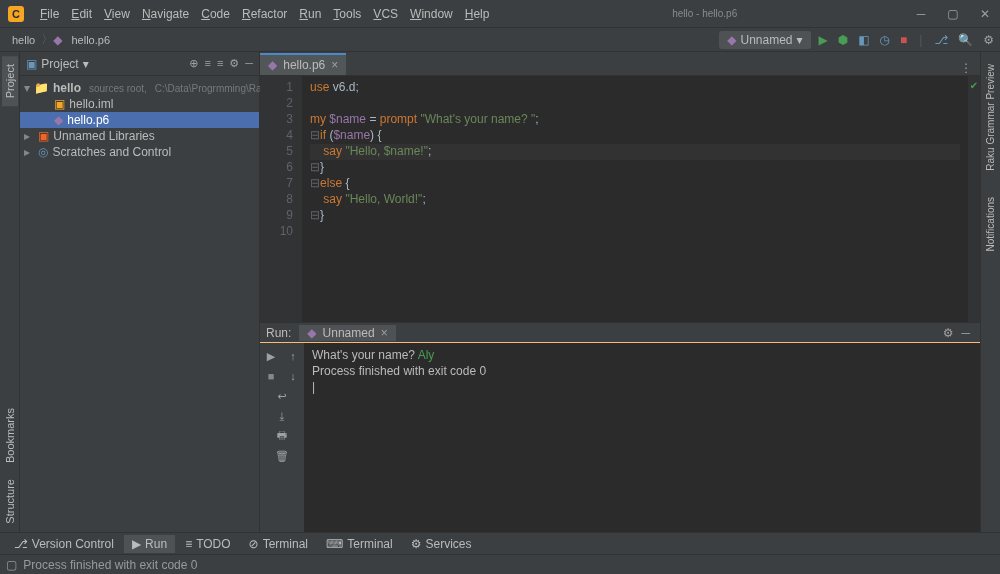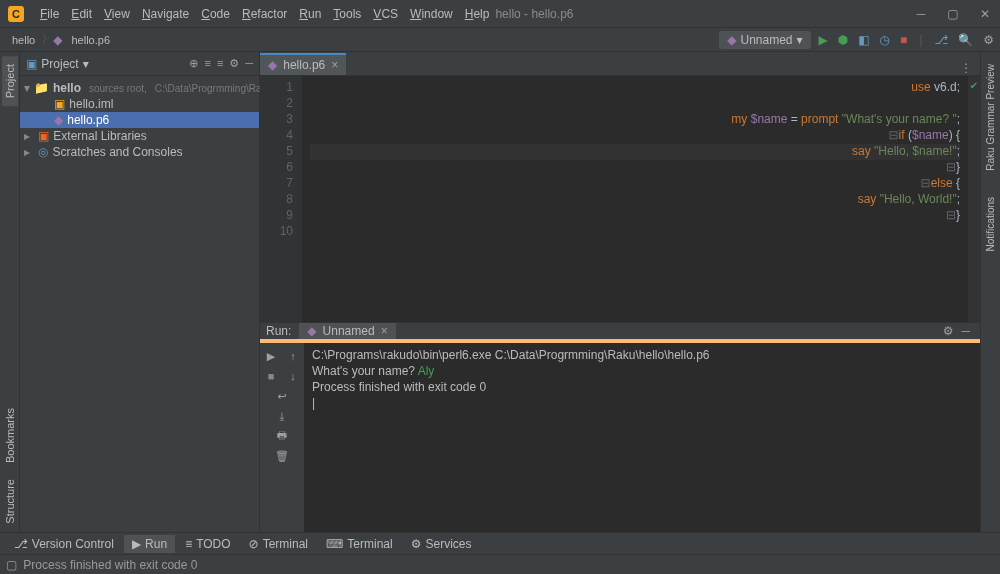--- a/index.html
+++ b/index.html
@@ -2,21 +2,21 @@
 <html><head>
 <meta charset="utf-8">
 <style>
 * { margin: 0; padding: 0; box-sizing: border-box; font-family: "Segoe UI", sans-serif; font-size: 12px; }
 body { background: #3c3f41; color: #bbbbbb; width: 1000px; height: 574px; overflow: hidden; display: flex; flex-direction: column; }
 .titlebar { height: 28px; background: #3c3f41; display: flex; align-items: center; padding: 0 8px; border-bottom: 1px solid #323232; }
 .logo { width: 16px; height: 16px; background: #f5a623; border-radius: 3px; display: flex; align-items: center; justify-content: center; color: #2b2b2b; font-weight: bold; font-size: 11px; margin-right: 10px; }
 .menu { display: flex; gap: 0; }
 .menu-item { padding: 2px 6px; cursor: pointer; color: #bbbbbb; }
 .menu-item u { text-decoration: underline; }
-.win-title { flex: 1; text-align: left; color: #8a8a8a; font-size: 12px; }
+.win-title { flex: 1; text-align: center; color: #8a8a8a; font-size: 10px; }
 .win-ctrl { display: flex; gap: 18px; color: #a0a0a0; }
 .win-btn { cursor: pointer; width: 14px; text-align: center; }
 .nav-bar { height: 24px; background: #3c3f41; display: flex; align-items: center; padding: 0 6px; border-bottom: 1px solid #323232; }
 .crumb { padding: 0 6px; color: #bbbbbb; cursor: pointer; font-size: 11px; }
 .crumb-sep { color: #666; }
 .nav-spacer { flex: 1; }
 .nav-dd { background: #4e5254; padding: 2px 8px; border-radius: 3px; margin-right: 8px; cursor: pointer; display: flex; align-items: center; gap: 4px; font-size: 11px; }
 .nav-icons { display: flex; gap: 10px; align-items: center; }
 .nav-icon { cursor: pointer; color: #a0a0a0; display: flex; align-items: center; }
 .play-icon { color: #499c54; }
@@ -42,34 +42,34 @@
 .tree-path { color: #787878; font-size: 10px; margin-left: 4px; }
 .editor-area { flex: 1; display: flex; flex-direction: column; background: #2b2b2b; }
 .tab-row { height: 24px; background: #3c3f41; display: flex; align-items: flex-end; border-bottom: 1px solid #323232; }
 .ed-tab { height: 22px; background: #4e5254; padding: 0 8px; display: flex; align-items: center; gap: 6px; border-top: 2px solid transparent; cursor: pointer; font-size: 11px; }
 .ed-tab.active { background: #515658; border-top: 2px solid #4a88c7; }
 .ed-tab-close { color: #a0a0a0; cursor: pointer; }
 .ed-tab-options { margin-left: auto; padding: 0 8px; cursor: pointer; color: #a0a0a0; }
 .code-wrap { flex: 1; display: flex; font-family: "Consolas","Courier New",monospace; font-size: 12px; position: relative; min-height: 0; }
 .gutter { width: 42px; background: #313335; text-align: right; padding: 4px 8px 4px 4px; color: #606366; border-right: 1px solid #323232; }
 .gutter-line { height: 16px; }
-.code { flex: 1; padding: 4px 8px; color: #a9b7c6; text-align: right; }
+.code { flex: 1; padding: 4px 8px; color: #a9b7c6; }
 .code-line { height: 16px; white-space: pre; }
 .code-line.current { background: #323232; }
 .kw { color: #cc7832; }
 .str { color: #6a8759; }
 .var { color: #9876aa; }
 .op { color: #a9b7c6; }
 .fold { color: #606366; }
 .status-gutter { width: 12px; background: #313335; padding-top: 4px; }
 .check { color: #499c54; font-size: 10px; text-align: center; }
 .right-gutter { width: 20px; background: #3c3f41; border-left: 1px solid #323232; display: flex; flex-direction: column; align-items: center; padding-top: 4px; }
 .run-panel { height: 210px; background: #2b2b2b; border-top: 1px solid #323232; display: flex; }
 .run-main { flex: 1; display: flex; flex-direction: column; }
-.run-header { height: 20px; background: #3c3f41; display: flex; align-items: center; padding: 0 6px; border-bottom: 4px solid #fdba74; font-size: 11px; }
+.run-header { height: 20px; background: #3c3f41; display: flex; align-items: center; padding: 0 6px; border-bottom: 1px solid #fdba74; font-size: 11px; }
 .run-tab { background: #4e5254; padding: 1px 8px; display: flex; align-items: center; gap: 6px; font-size: 11px; }
 .run-body { flex: 1; display: flex; }
 .run-actions { width: 44px; background: #3c3f41; display: flex; flex-direction: column; padding: 4px 2px; gap: 2px; }
 .run-action-row { display: flex; gap: 4px; justify-content: center; }
 .run-action { width: 18px; height: 18px; display: flex; align-items: center; justify-content: center; cursor: pointer; color: #a0a0a0; font-size: 11px; }
 .run-console { flex: 1; padding: 4px 8px; font-family: "Consolas","Courier New",monospace; font-size: 12px; color: #bbbbbb; line-height: 16px; white-space: pre; overflow: hidden; }
 .console-input { color: #499c54; }
 .run-right-icons { display: flex; gap: 8px; margin-left: auto; padding-right: 4px; }
 .bottom-bar { height: 22px; background: #3c3f41; border-top: 1px solid #323232; display: flex; align-items: center; padding: 0 6px; gap: 2px; font-size: 11px; }
 .bb-item { padding: 2px 8px; cursor: pointer; display: flex; align-items: center; gap: 4px; color: #bbbbbb; }
@@ -164,26 +164,26 @@
         <span>hello.iml</span>
       </div>
       <div class="tree-row selected">
         <span class="tree-indent" style="width:26px"></span>
         <span class="file-icon">◆</span>
         <span>hello.p6</span>
       </div>
       <div class="tree-row">
         <span class="tree-arrow">▸</span>
         <span class="lib-icon">▣</span>
-        <span>External Libraries</span>
+        <span>Unnamed Libraries</span>
       </div>
       <div class="tree-row">
         <span class="tree-arrow">▸</span>
         <span style="color:#6897bb">◎</span>
-        <span>Scratches and Consoles</span>
+        <span>Scratches and Control</span>
       </div>
     </div>
   </div>
 
   <div class="editor-area">
     <div class="tab-row">
       <div class="ed-tab active">
         <span style="color:#9876aa">◆</span>
         <span>hello.p6</span>
         <span class="ed-tab-close">×</span>
@@ -250,21 +250,21 @@
             <div class="run-action-row">
               <span class="run-action">⤓</span>
             </div>
             <div class="run-action-row">
               <span class="run-action">🖶</span>
             </div>
             <div class="run-action-row">
               <span class="run-action">🗑</span>
             </div>
           </div>
-          <div class="run-console" id="console"><div>C:\Programs\rakudo\bin\perl6.exe C:\Data\Progrmming\Raku\hello\hello.p6</div><div><span>What's your name? </span><span class="console-input">Aly</span></div><div></div><div>Process finished with exit code 0</div><div style="color: rgb(187, 187, 187);">|</div></div>
+          <div class="run-console" id="console"><div><span>What's your name? </span><span class="console-input">Aly</span></div><div></div><div>Process finished with exit code 0</div><div style="color: rgb(187, 187, 187);">|</div></div>
         </div>
       </div>
     </div>
   </div>
 
   <div class="right-gutter">
     <div class="vert-tab" style="font-size:10px">Raku Grammar Preview</div>
     <div style="height:10px"></div>
     <div class="vert-tab" style="font-size:10px">Notifications</div>
   </div>

